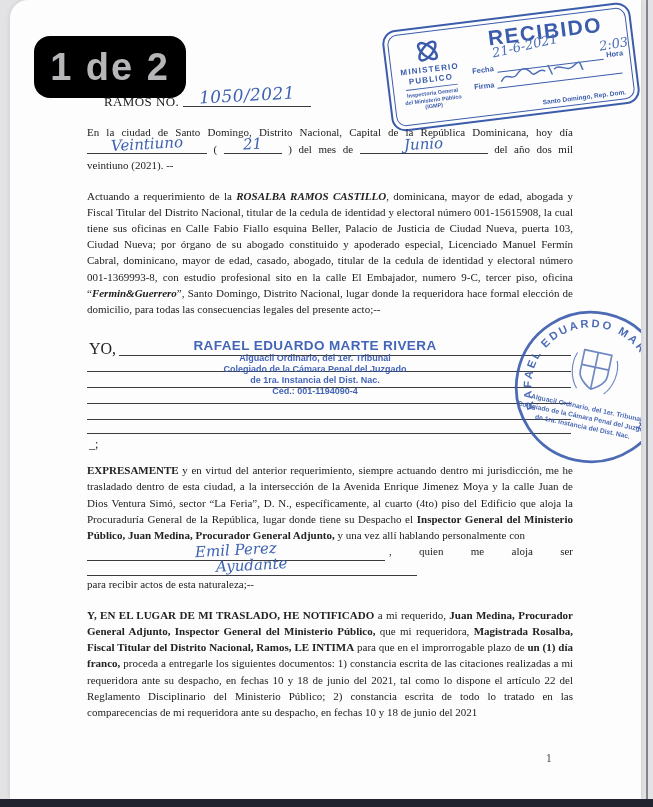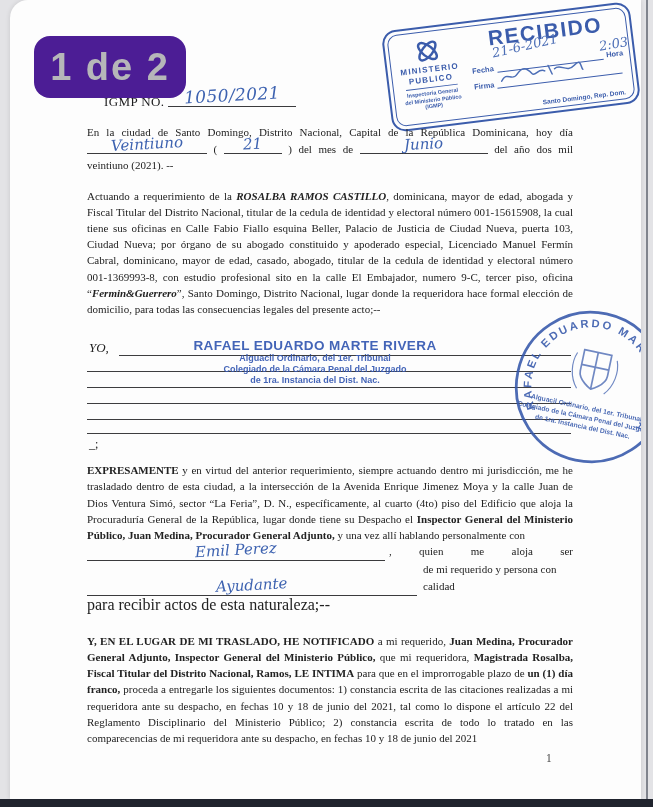--- a/index.html
+++ b/index.html
@@ -12,21 +12,21 @@
     position:absolute; left:10px; top:0; width:631px; height:799px;
     background:#fdfdfd; border-top-left-radius:18px;
     box-shadow:0 0 5px rgba(0,0,0,.12); overflow:hidden;
   }
   .right-edge-line { position:absolute; right:5px; top:0; width:2px; height:799px; background:#80848d; }
   .bottom-bar { position:absolute; left:0; bottom:0; width:653px; height:8px; background:#20242e; }
 
   
   .badge {
     position:absolute; left:24px; top:36px; width:152px; height:62px;
-    background:#4c1d95; border-radius:16px; display:flex; align-items:center; justify-content:center;
+    background:#000000; border-radius:16px; display:flex; align-items:center; justify-content:center;
     font-family:"Liberation Sans", sans-serif; font-weight:bold; font-size:38px;
     color:#b6b6b9; letter-spacing:2px;
   }
 
   
   .acto { position:absolute; left:94px; top:90px; font-size:13px; letter-spacing:.4px; color:#1c1c1e; white-space:nowrap; }
   .acto .hwline { width:128px; height:17px; }
   .acto .hw { font-size:17px; top:-5px; }
 
   
@@ -65,52 +65,52 @@
 
   
   .content { position:absolute; left:77px; top:0; width:486px; padding-top:124px; }
   p.doc { font-size:11px; line-height:16.2px; text-align:justify; margin:0 0 14px 0; color:#222; }
   .b { font-weight:bold; }
   .i { font-style:italic; }
   .u { }
 
   
   .yo-block { position:relative; height:104px; margin-bottom:2px; }
-  .yo-label { position:absolute; left:2px; top:9px; font-size:13px;font-style:italic; }
+  .yo-label { position:absolute; left:2px; top:9px; font-size:16px; }
   .yo-line { position:absolute; height:1px; background:#3d3d3f; left:0; right:2px; }
   .yo-stamp {
     position:absolute; left:0; right:30px; top:7px; text-align:center;
     color:#3a5cb4; font-family:"Liberation Sans", sans-serif; font-weight:bold; opacity:.95;
   }
   .yo-stamp .name { font-size:13.5px; letter-spacing:.4px; }
   .yo-stamp .sm { font-size:9px; line-height:11px; }
   .after-yo { font-size:12px; margin:0 0 10px 2px; }
 
   
   .round-stamp { position:absolute; left:424px; top:-24px; width:160px; height:160px; transform:rotate(12deg); opacity:.88; }
 
   
   .p3row { display:flex; font-size:11px; line-height:17.5px; align-items:flex-end; }
   .p3row .hwline { height:15px; }
   .p3row .tail { flex:1; padding-left:4px; text-align:justify; text-align-last:justify; }
   .p3row .tail2 { flex:1; padding-left:6px; }
-  .p3-last { font-size:16px; line-height:17px; margin-bottom:20px; }
+  .p3-last { font-size:11px; line-height:17px; margin-bottom:14px; }
   .p3wrap { margin-bottom:0; }
 
   .page-number { position:absolute; left:536px; top:752px; font-size:11.5px; color:#444; }
 </style>
 </head>
 <body>
 
 <div class="page">
 
   <div class="badge">1 de 2</div>
 
   <div class="acto">
-    <span>IGMP NO.</span>
+    <span>RAMOS NO.</span>
     <span class="hwline"><span class="hw">1050/2021</span></span>
   </div>
 
   <div class="received-stamp">
     <div class="rs-inner">
       <div class="rs-left">
         <svg width="30" height="28" viewBox="0 0 30 30">
           <ellipse cx="15" cy="15" rx="5.5" ry="12" fill="none" stroke="#2b4fa5" stroke-width="2.6" transform="rotate(45 15 15)"></ellipse>
           <ellipse cx="15" cy="15" rx="5.5" ry="12" fill="none" stroke="#2b4fa5" stroke-width="2.6" transform="rotate(-45 15 15)"></ellipse>
         </svg>
@@ -154,20 +154,21 @@
       <div class="yo-line" style="top:40px;"></div>
       <div class="yo-line" style="top:56px;"></div>
       <div class="yo-line" style="top:72px;"></div>
       <div class="yo-line" style="top:88px;"></div>
       <div class="yo-line" style="top:102px;"></div>
       <div class="yo-stamp">
         <div class="name">RAFAEL EDUARDO MARTE RIVERA</div>
         <div class="sm">Alguacil Ordinario, del 1er. Tribunal</div>
         <div class="sm">Colegiado de la Cámara Penal del Juzgado</div>
         <div class="sm">de 1ra. Instancia del Dist. Nac.</div>
+        <div class="sm">Céd.: 001-1194090-4</div>
       </div>
       <svg class="round-stamp" viewBox="0 0 150 150">
         <defs>
           <path id="ringpath" d="M 75,131 a 56,56 0 1,1 0.1,0" fill="none"></path>
         </defs>
         <circle cx="75" cy="75" r="70" fill="none" stroke="#3558ab" stroke-width="2.6"></circle>
         <text font-family="Liberation Sans, sans-serif" font-size="10.5" font-weight="bold" fill="#3558ab" letter-spacing="2.2" text-anchor="middle">
           <textPath href="#ringpath" startOffset="50%">RAFAEL EDUARDO MARTE RIVERA</textPath>
         </text>
         <g stroke="#3558ab" fill="none" stroke-width="1.6" opacity="0.8">
@@ -185,21 +186,20 @@
     <p class="after-yo">_;</p>
 
     <div class="p3wrap">
       <p class="doc" style="margin-bottom:0;"><span class="b">EXPRESAMENTE</span><span> y en virtud del anterior requerimiento, siempre actuando dentro mi jurisdicción, me he trasladado dentro de esta ciudad, a la intersección de la Avenida Enrique Jimenez Moya y la calle Juan de Dios Ventura Simó, sector “La Feria”, D. N., específicamente, al cuarto (4to) piso del Edificio que aloja la Procuraduría General de la República, lugar donde tiene su Despacho el </span><span class="b">Inspector General del Ministerio Público, Juan Medina, Procurador General Adjunto,</span><span> y una vez allí hablando personalmente con</span></p>
       <div class="p3row">
         <span class="hwline" style="width:298px;"><span class="hw">Emil Perez</span></span>
         <span class="tail">, quien me aloja ser</span>
       </div>
       <div class="p3row">
         <span class="hwline" style="width:330px;"><span class="hw">Ayudante</span></span>
-        <span class="tail2">de mi requerido y persona con calidad</span>
       </div>
       <div class="p3-last">para recibir actos de esta naturaleza;--</div>
     </div>
 
     <p class="doc"><span class="b">Y, EN EL LUGAR DE MI TRASLADO, HE NOTIFICADO</span><span> a mi requerido, </span><span class="b">Juan Medina, Procurador General Adjunto, Inspector General del Ministerio Público,</span><span> que mi requeridora, </span><span class="b">Magistrada Rosalba, Fiscal Titular del Distrito Nacional, Ramos, LE INTIMA</span><span> para que en el improrrogable plazo de </span><span class="b">un (1) día franco,</span><span> proceda a entregarle los siguientes documentos: 1) constancia escrita de las citaciones realizadas a mi requeridora ante su despacho, en fechas 10 y 18 de junio del 2021, tal como lo dispone el artículo 22 del Reglamento Disciplinario del Ministerio Público; 2) constancia escrita de todo lo tratado en las comparecencias de mi requeridora ante su despacho, en fechas 10 y 18 de junio del 2021</span></p>
 
   </div>
 
   <div class="page-number">1</div>
 </div>

